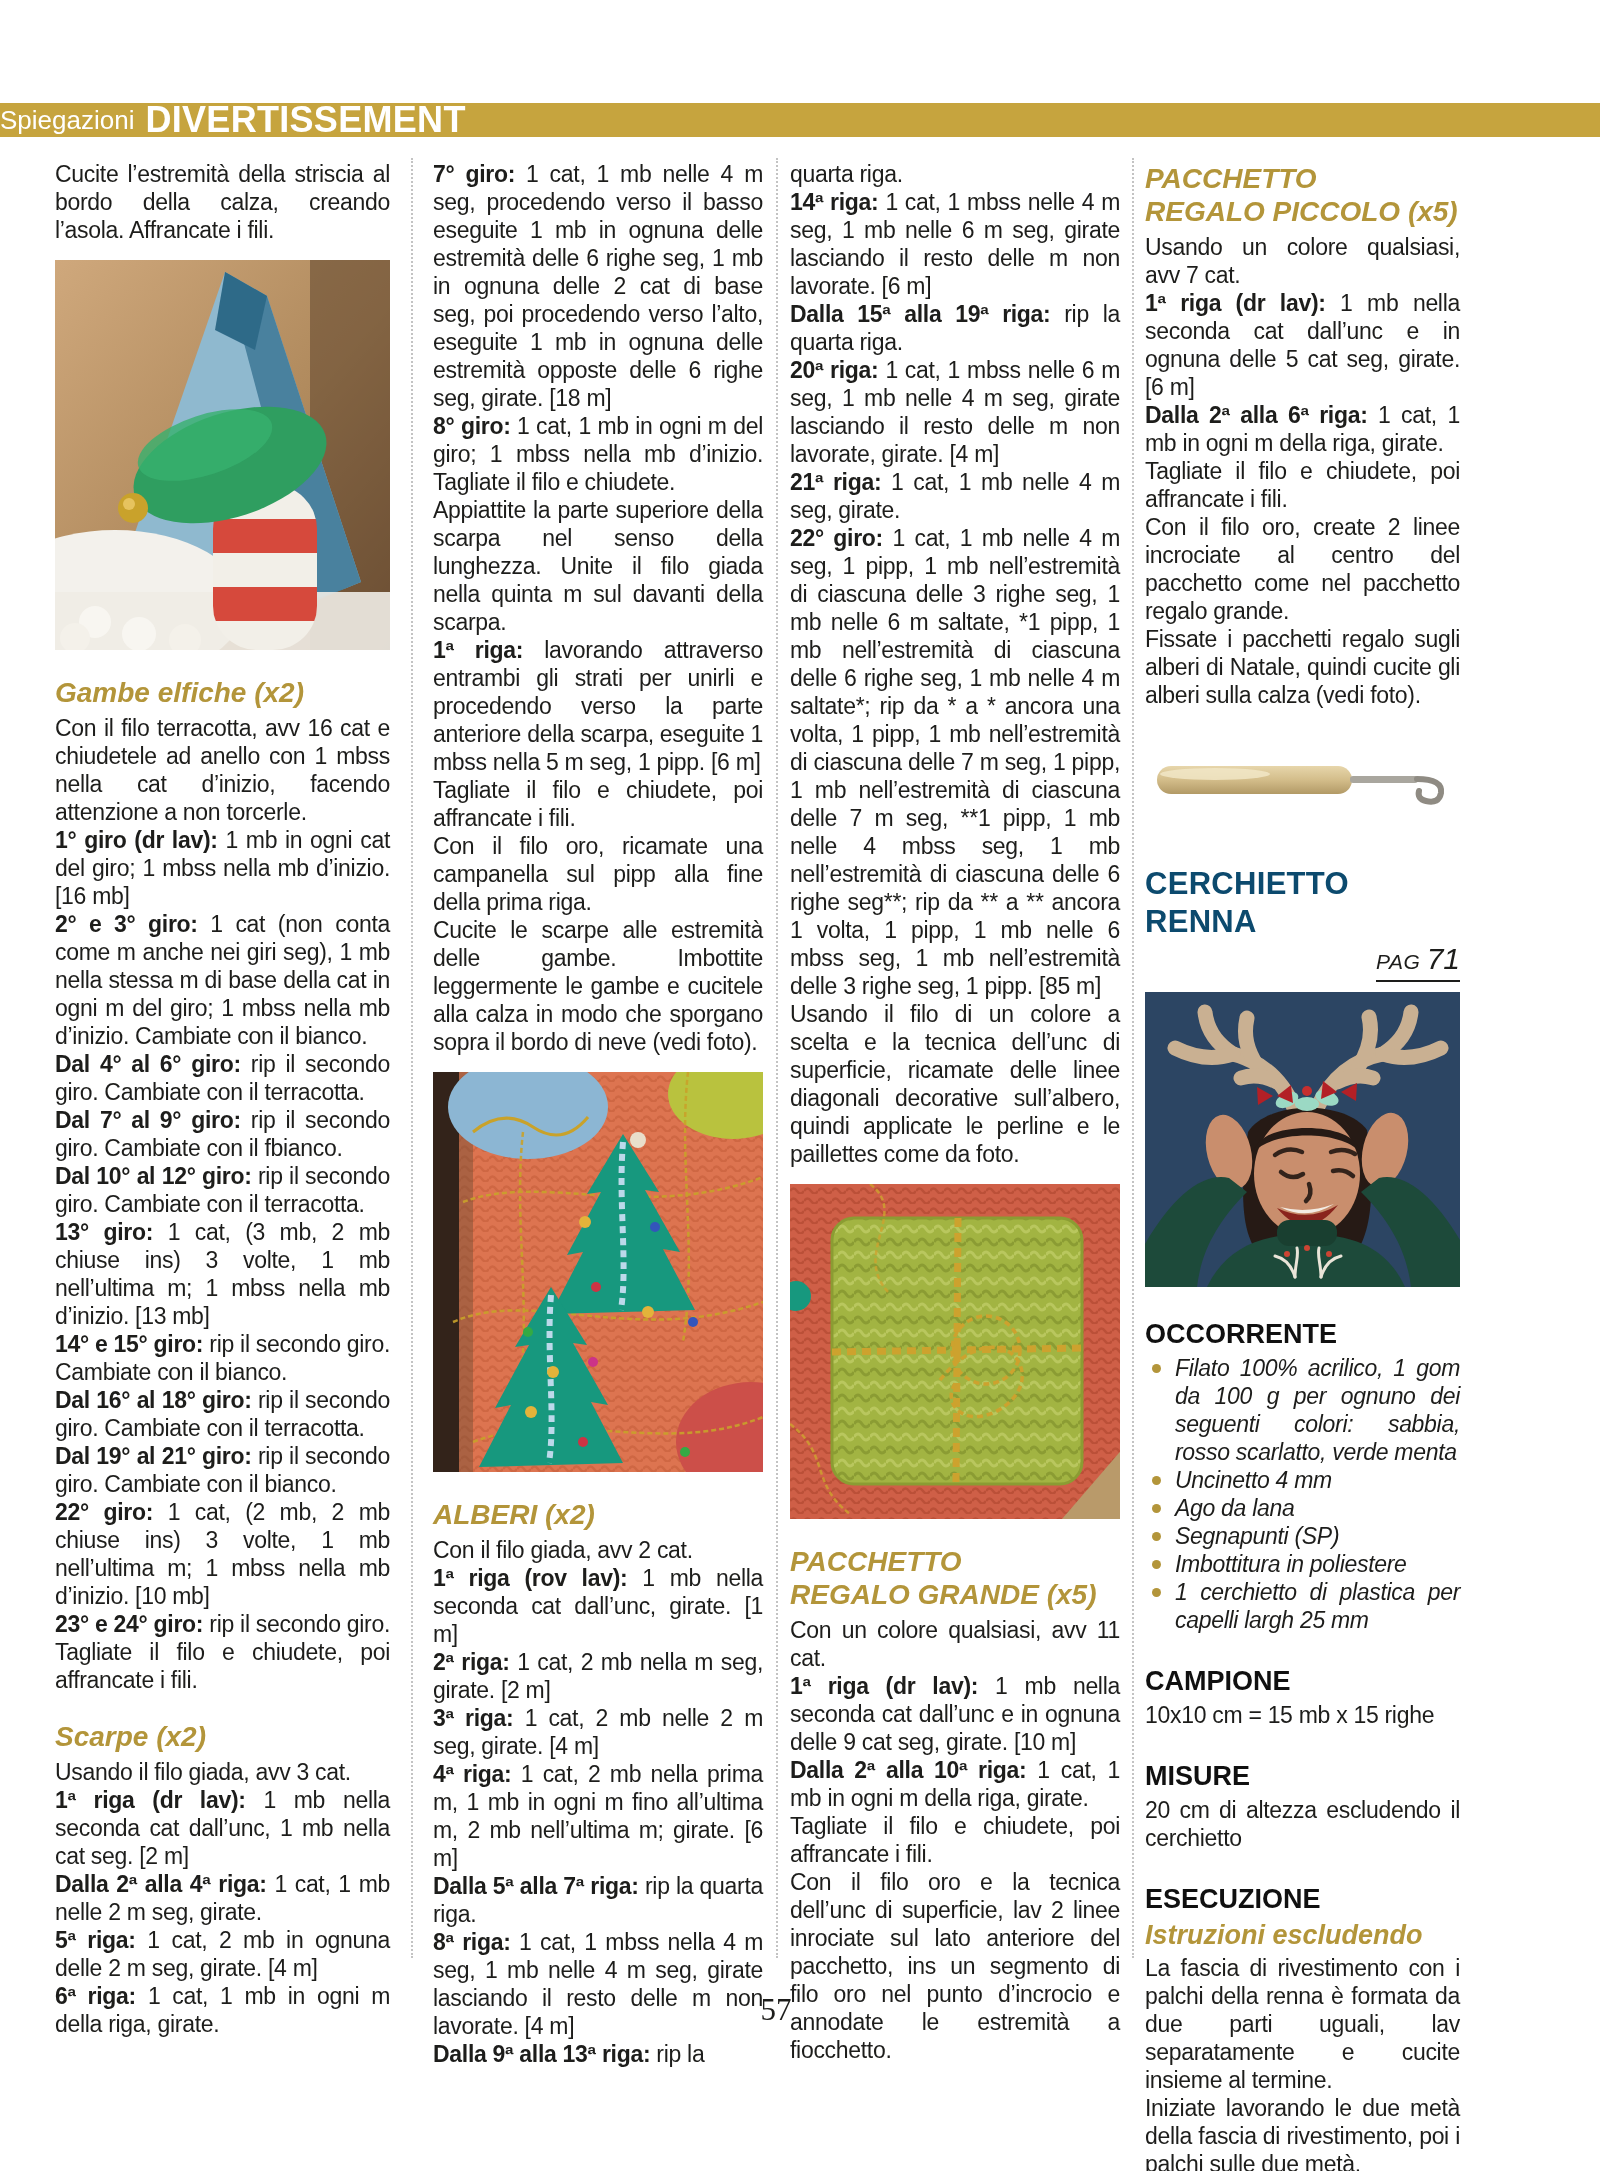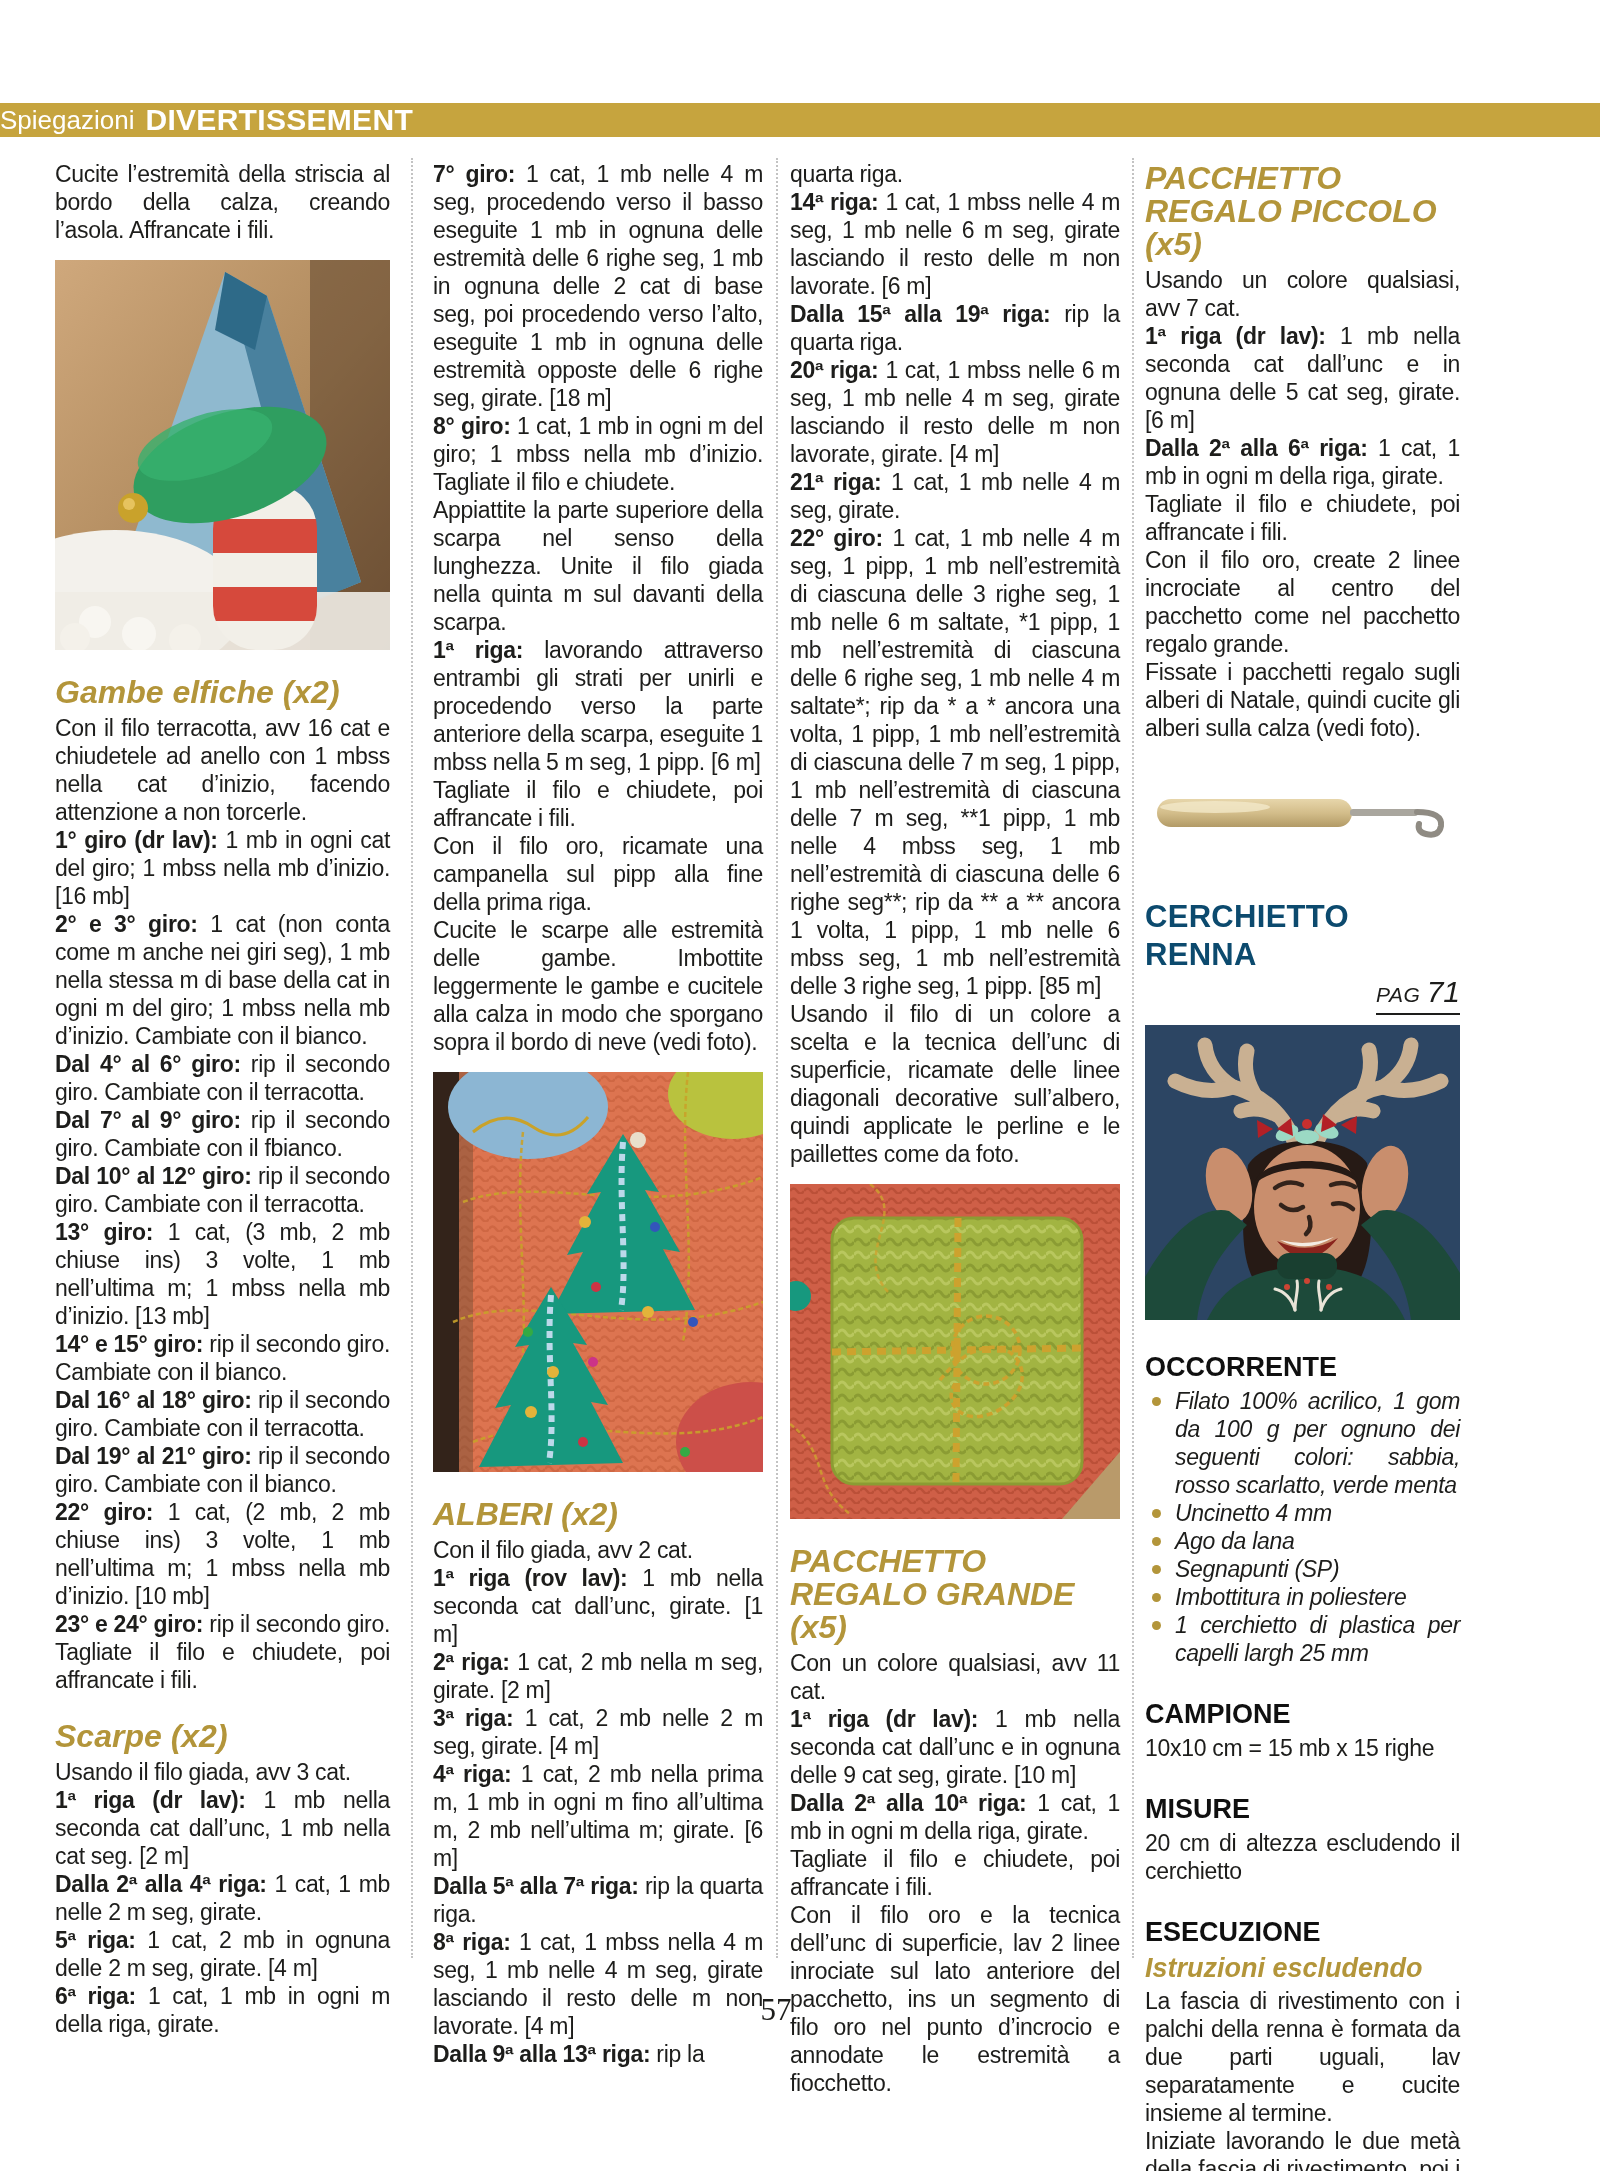--- a/index.html
+++ b/index.html
@@ -4,30 +4,30 @@
 <style>
   html,body{margin:0;padding:0;background:#ffffff;}
   .page{position:relative;width:1600px;height:2171px;background:#fff;
         font-family:"Liberation Sans",sans-serif;color:#1d1d1b;overflow:hidden;
         -webkit-font-smoothing:antialiased;}
   
   .topbar{position:absolute;left:0;top:103px;width:1600px;height:34px;background:#c6a43e;
           display:flex;align-items:center;justify-content:flex-start;box-sizing:border-box;
           padding-right:145px;color:#fff;}
   .topbar .sec{font-size:26px;margin-right:11px;}
-  .topbar .ttl{font-size:30px;font-weight:700;letter-spacing:.3px;}
+  .topbar .ttl{font-size:36px;font-weight:700;letter-spacing:.3px;}
   
   .col{position:absolute;top:160px;font-size:23px;line-height:28px;text-align:justify;}
   .col1{left:55px;width:335px;}
   .col2{left:433px;width:330px;}
   .col3{left:790px;width:330px;}
   .col4{left:1145px;width:315px;}
   .col p{margin:0;letter-spacing:-0.3px;}
   .col b{font-weight:700;}
-  .hgold{color:#b3953a;font-weight:700;font-style:italic;font-size:32px;line-height:33px;
+  .hgold{color:#b3953a;font-weight:700;font-style:italic;font-size:28px;line-height:33px;
          margin:26px 0 5px;text-align:left;letter-spacing:0;}
   .hgold.first{margin-top:2px;}
   .hsub{margin:2px 0 2px;font-size:27px;}
   .hcaps{color:#0c4a6e;font-weight:700;font-size:31px;line-height:38px;margin:30px 0 2px;
          text-align:left;letter-spacing:.3px;font-style:normal;}
   .hblack{color:#101010;font-weight:700;font-size:27px;line-height:31px;margin:32px 0 4px;text-align:left;}
   .pag{text-align:right;font-style:italic;margin:4px 0 10px;}
   .pag .pin{border-bottom:2px solid #1d1d1b;padding-bottom:6px;}
   .pag .pl{font-size:21px;letter-spacing:.5px;}
   .pag .pn{font-size:30px;}

